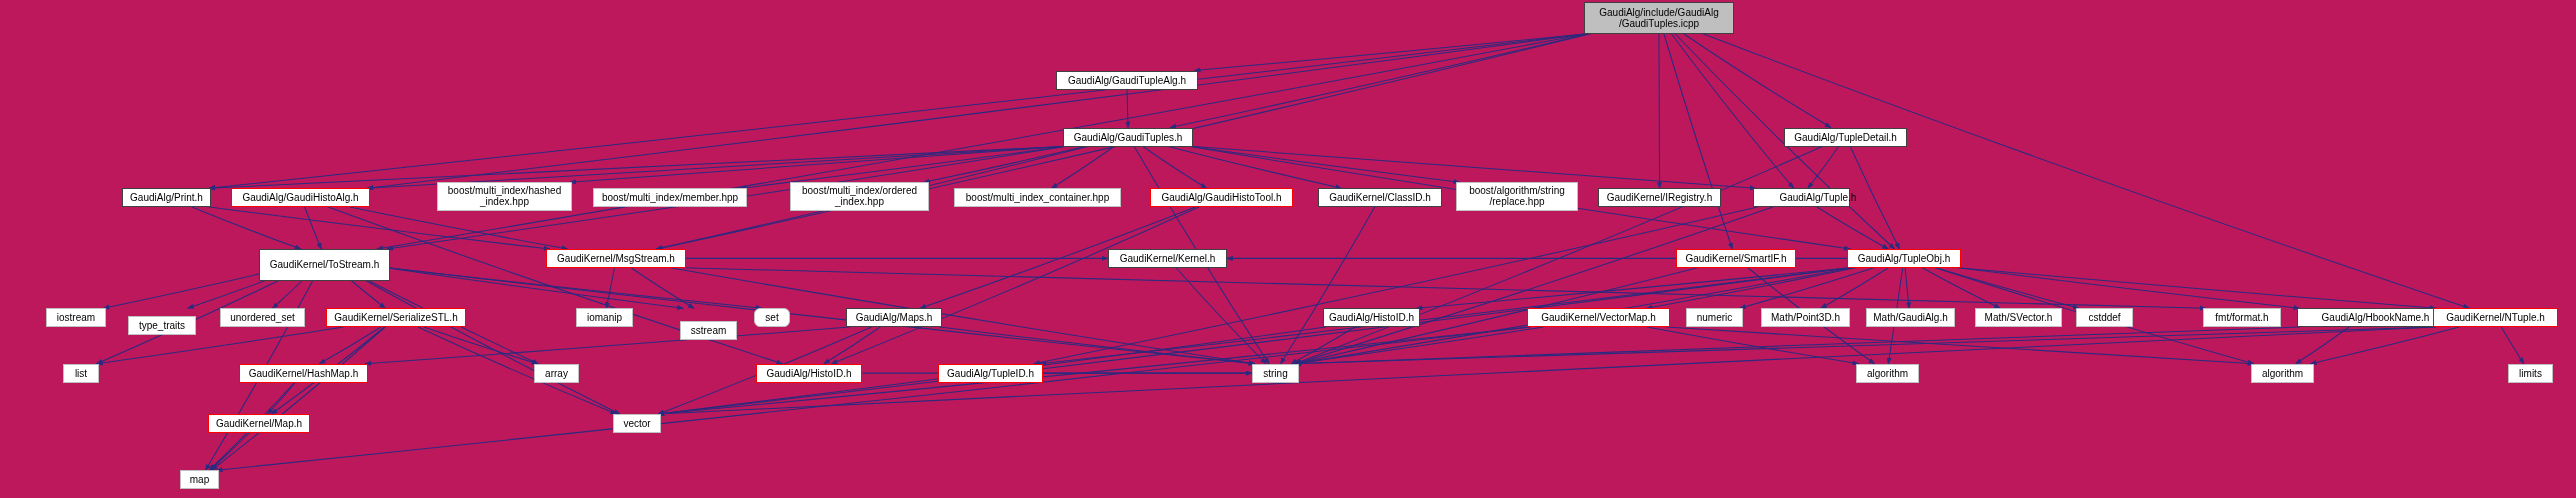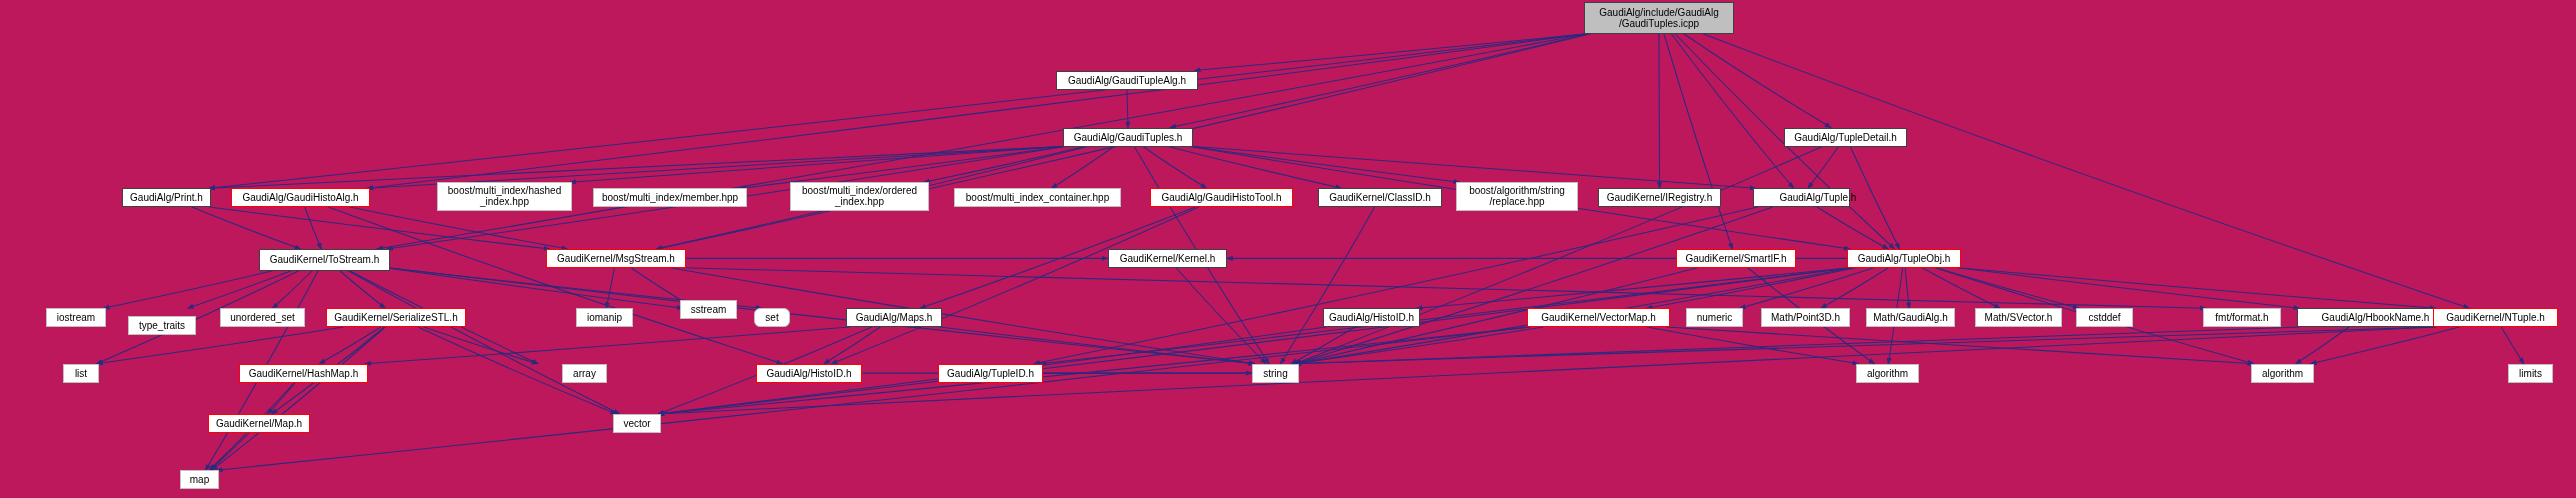--- a/index.html
+++ b/index.html
@@ -160,46 +160,46 @@
     <div class="node sys" style="left: 593px; top: 188px; width: 154px; height: 19px;">boost/multi_index/member.hpp</div>
     <div class="node sys" style="left: 790px; top: 182px; width: 139px; height: 28.5px;">boost/multi_index/ordered
 _index.hpp</div>
     <div class="node sys" style="left: 954px; top: 188px; width: 167px; height: 19px;">boost/multi_index_container.hpp</div>
     <div class="node red" style="left: 1150px; top: 188px; width: 143px; height: 19px;">GaudiAlg/GaudiHistoTool.h</div>
     <div class="node hdr" style="left: 1318px; top: 188px; width: 124px; height: 19px;">GaudiKernel/ClassID.h</div>
     <div class="node sys" style="left: 1456px; top: 182px; width: 122px; height: 28.5px;">boost/algorithm/string
 /replace.hpp</div>
     <div class="node hdr" style="left: 1598px; top: 188px; width: 123px; height: 19px;">GaudiKernel/IRegistry.h</div>
     <div class="node hdr" style="left: 1753px; top: 188px; width: 97px; height: 19px; padding-left: 35px;">GaudiAlg/Tuple.h</div>
-    <div class="node hdr" style="left: 259px; top: 249px; width: 131px; height: 22px;">GaudiKernel/ToStream.h</div>
+    <div class="node hdr" style="left: 259px; top: 249px; width: 131px; height: 32px;">GaudiKernel/ToStream.h</div>
     <div class="node red" style="left: 546px; top: 249px; width: 140px; height: 19px;">GaudiKernel/MsgStream.h</div>
     <div class="node hdr" style="left: 1108px; top: 249px; width: 119px; height: 19px;">GaudiKernel/Kernel.h</div>
     <div class="node red" style="left: 1676px; top: 249px; width: 120px; height: 19px;">GaudiKernel/SmartIF.h</div>
     <div class="node red" style="left: 1847px; top: 249px; width: 114px; height: 19px;">GaudiAlg/TupleObj.h</div>
     <div class="node sys" style="left: 46px; top: 308px; width: 60px; height: 19px;">iostream</div>
     <div class="node sys" style="left: 128px; top: 308px; width: 68px; height: 19px; margin-top: 8px;">type_traits</div>
     <div class="node sys" style="left: 220px; top: 308px; width: 85px; height: 19px;">unordered_set</div>
     <div class="node red" style="left: 326px; top: 308px; width: 140px; height: 19px;">GaudiKernel/SerializeSTL.h</div>
     <div class="node sys" style="left: 576px; top: 308px; width: 57px; height: 19px;">iomanip</div>
-    <div class="node sys" style="left: 680px; top: 300px; width: 57px; height: 19px;">sstream</div>
+    <div class="node sys" style="left: 680px; top: 321px; width: 57px; height: 19px;">sstream</div>
     <div class="node sys" style="left: 754px; top: 308px; width: 36px; height: 19px; border-radius: 6px;">set</div>
     <div class="node hdr" style="left: 846px; top: 308px; width: 96px; height: 19px;">GaudiAlg/Maps.h</div>
     <div class="node hdr" style="left: 1323px; top: 308px; width: 97px; height: 19px;">GaudiAlg/HistoID.h</div>
     <div class="node red" style="left: 1527px; top: 308px; width: 143px; height: 19px;">GaudiKernel/VectorMap.h</div>
     <div class="node sys" style="left: 1686px; top: 308px; width: 57px; height: 19px;">numeric</div>
     <div class="node sys" style="left: 1761px; top: 308px; width: 89px; height: 19px;">Math/Point3D.h</div>
     <div class="node sys" style="left: 1866px; top: 308px; width: 89px; height: 19px;">Math/GaudiAlg.h</div>
     <div class="node sys" style="left: 1975px; top: 308px; width: 87px; height: 19px;">Math/SVector.h</div>
     <div class="node sys" style="left: 2076px; top: 308px; width: 57px; height: 19px;">cstddef</div>
     <div class="node sys" style="left: 2203px; top: 308px; width: 78px; height: 19px;">fmt/format.h</div>
     <div class="node hdr" style="left: 2297px; top: 308px; width: 157px; height: 19px;">GaudiAlg/HbookName.h</div>
     <div class="node red" style="left: 2433px; top: 308px; width: 125px; height: 19px;">GaudiKernel/NTuple.h</div>
     <div class="node sys" style="left: 63px; top: 364px; width: 36px; height: 19px;">list</div>
     <div class="node red" style="left: 239px; top: 364px; width: 129px; height: 19px;">GaudiKernel/HashMap.h</div>
-    <div class="node sys" style="left: 534px; top: 364px; width: 45px; height: 19px; margin-left: 28px;">array</div>
+    <div class="node sys" style="left: 534px; top: 364px; width: 45px; height: 19px;">array</div>
     <div class="node red" style="left: 756px; top: 364px; width: 106px; height: 19px;">GaudiAlg/HistoID.h</div>
     <div class="node red" style="left: 938px; top: 364px; width: 105px; height: 19px;">GaudiAlg/TupleID.h</div>
     <div class="node sys" style="left: 1252px; top: 364px; width: 47px; height: 19px;">string</div>
     <div class="node sys" style="left: 1856px; top: 364px; width: 63px; height: 19px;">algorithm</div>
     <div class="node sys" style="left: 2251px; top: 364px; width: 63px; height: 19px;">algorithm</div>
     <div class="node sys" style="left: 2508px; top: 364px; width: 45px; height: 19px;">limits</div>
     <div class="node red" style="left: 208px; top: 414px; width: 102px; height: 19px;">GaudiKernel/Map.h</div>
     <div class="node sys" style="left: 613px; top: 414px; width: 48px; height: 19px;">vector</div>
     <div class="node sys" style="left: 180px; top: 470px; width: 39px; height: 19px;">map</div>
   </div>

